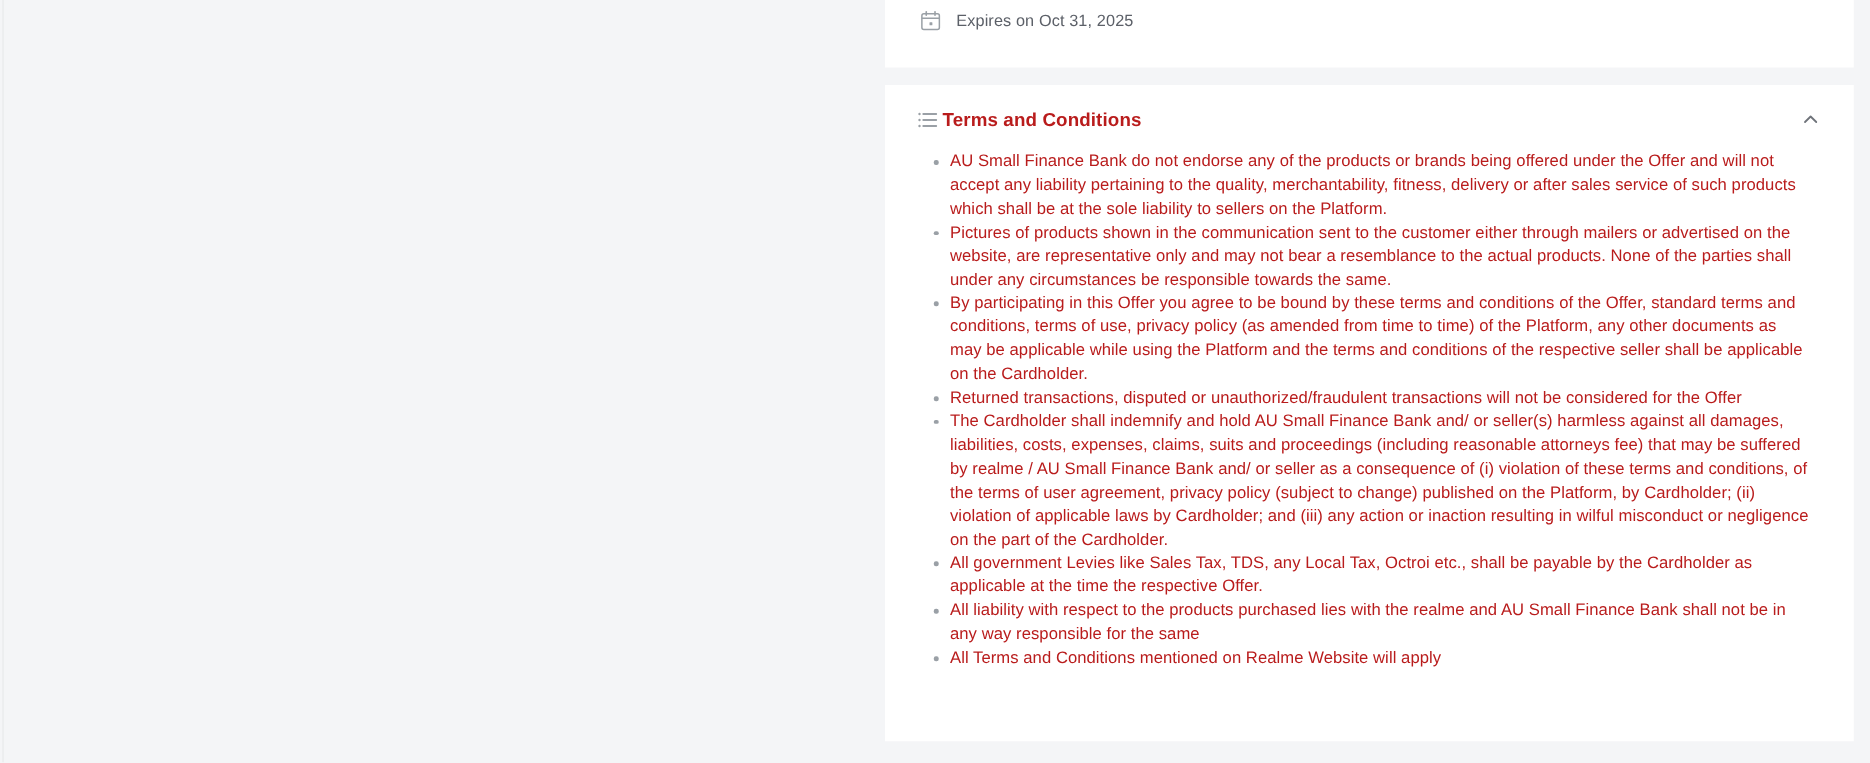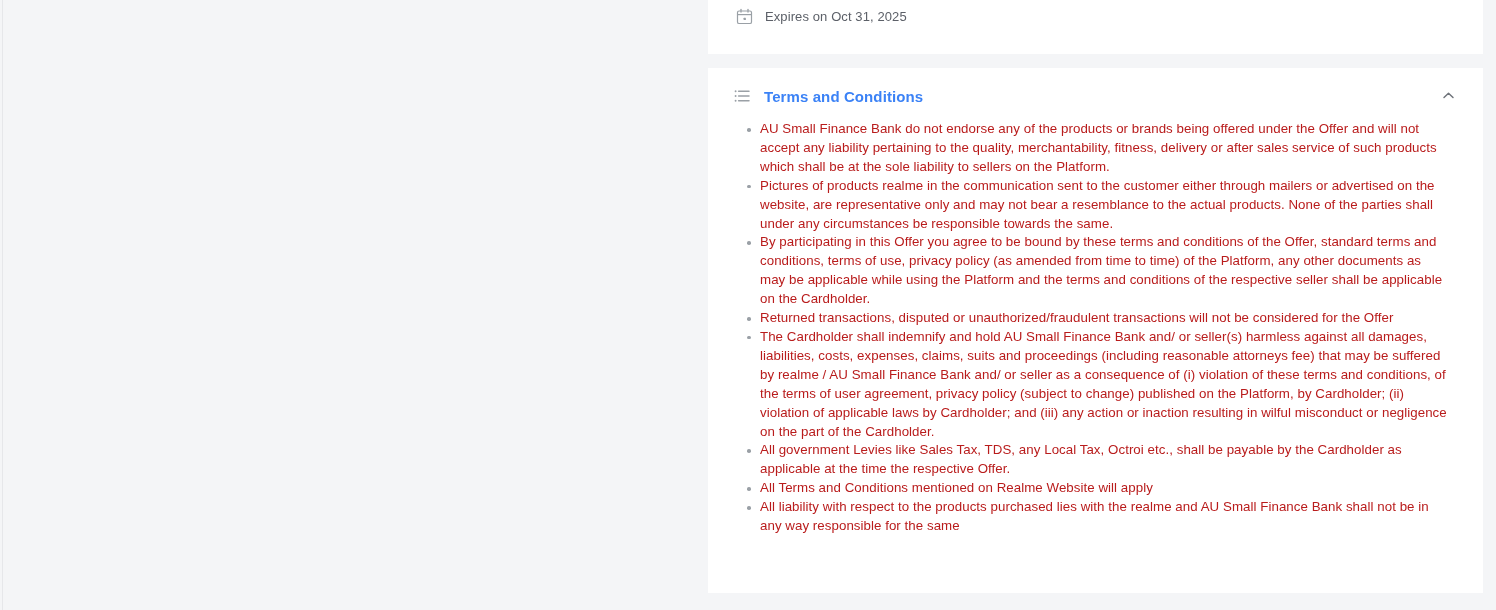--- a/index.html
+++ b/index.html
@@ -82,23 +82,23 @@
     display: flex;
     align-items: center;
     padding: 14px 28px 10px 26px;
     position: relative;
     cursor: pointer;
     height: 52px;
   }
   .terms-title {
     font-size: 15px;
     font-weight: bold;
-    color: #3b82f6;
+    color: #b91c1c;
     letter-spacing: .1px;
-    margin-left: 14px;
+    margin-left: 4px;
     text-align: right;
   }
   .chevron-btn {
     position: absolute;
     right: 24px;
     top: 16px;
     width: 22px;
     height: 22px;
     display: flex;
     align-items: center;
@@ -181,24 +181,24 @@
       <span class="chevron-btn">
         <svg class="icon-svg" width="15" height="15" viewBox="0 0 15 15" aria-hidden="true">
           <polyline points="3,9.6 7.5,5.2 12,9.6" fill="none" stroke="#6f737a" stroke-width="1.45" stroke-linecap="round" stroke-linejoin="round"></polyline>
         </svg>
       </span>
     </div>
 
     <div class="terms-body">
       <ul class="terms-list">
         <li>AU Small Finance Bank do not endorse any of the products or brands being offered under the Offer and will not accept any liability pertaining to the quality, merchantability, fitness, delivery or after sales service of such products which shall be at the sole liability to sellers on the Platform.</li>
-        <li>Pictures of products realme in the communication sent to the customer either through mailers or advertised on the website, are representative only and may not bear a resemblance to the actual products. None of the parties shall under any circumstances be responsible towards the same.</li>
+        <li>Pictures of products shown in the communication sent to the customer either through mailers or advertised on the website, are representative only and may not bear a resemblance to the actual products. None of the parties shall under any circumstances be responsible towards the same.</li>
         <li>By participating in this Offer you agree to be bound by these terms and conditions of the Offer, standard terms and conditions, terms of use, privacy policy (as amended from time to time) of the Platform, any other documents as may be applicable while using the Platform and the terms and conditions of the respective seller shall be applicable on the Cardholder.</li>
         <li>Returned transactions, disputed or unauthorized/fraudulent transactions will not be considered for the Offer</li>
         <li>The Cardholder shall indemnify and hold AU Small Finance Bank and/ or seller(s) harmless against all damages, liabilities, costs, expenses, claims, suits and proceedings (including reasonable attorneys fee) that may be suffered by realme / AU Small Finance Bank and/ or seller as a consequence of (i) violation of these terms and conditions, of the terms of user agreement, privacy policy (subject to change) published on the Platform, by Cardholder; (ii) violation of applicable laws by Cardholder; and (iii) any action or inaction resulting in wilful misconduct or negligence on the part of the Cardholder.</li>
         <li>All government Levies like Sales Tax, TDS, any Local Tax, Octroi etc., shall be payable by the Cardholder as applicable at the time the respective Offer.</li>
+        <li>All liability with respect to the products purchased lies with the realme and AU Small Finance Bank shall not be in any way responsible for the same</li>
         <li>All Terms and Conditions mentioned on Realme Website will apply</li>
-        <li>All liability with respect to the products purchased lies with the realme and AU Small Finance Bank shall not be in any way responsible for the same</li>
       </ul>
     </div>
 
   </div>
 </div>
 
 </body></html>

